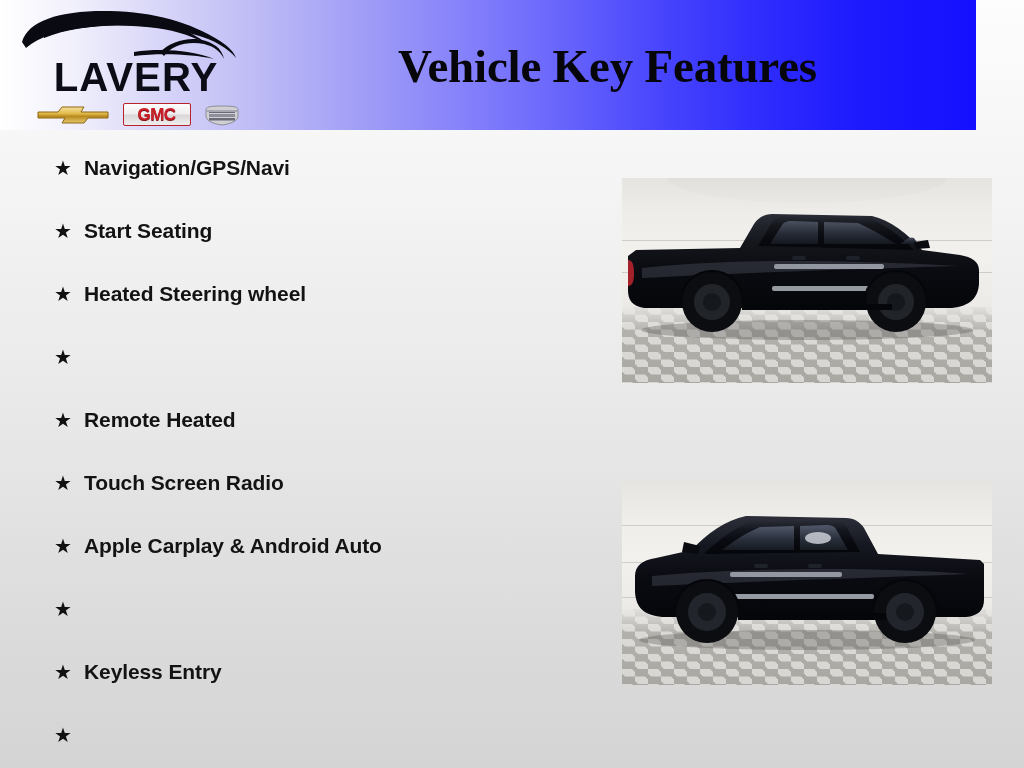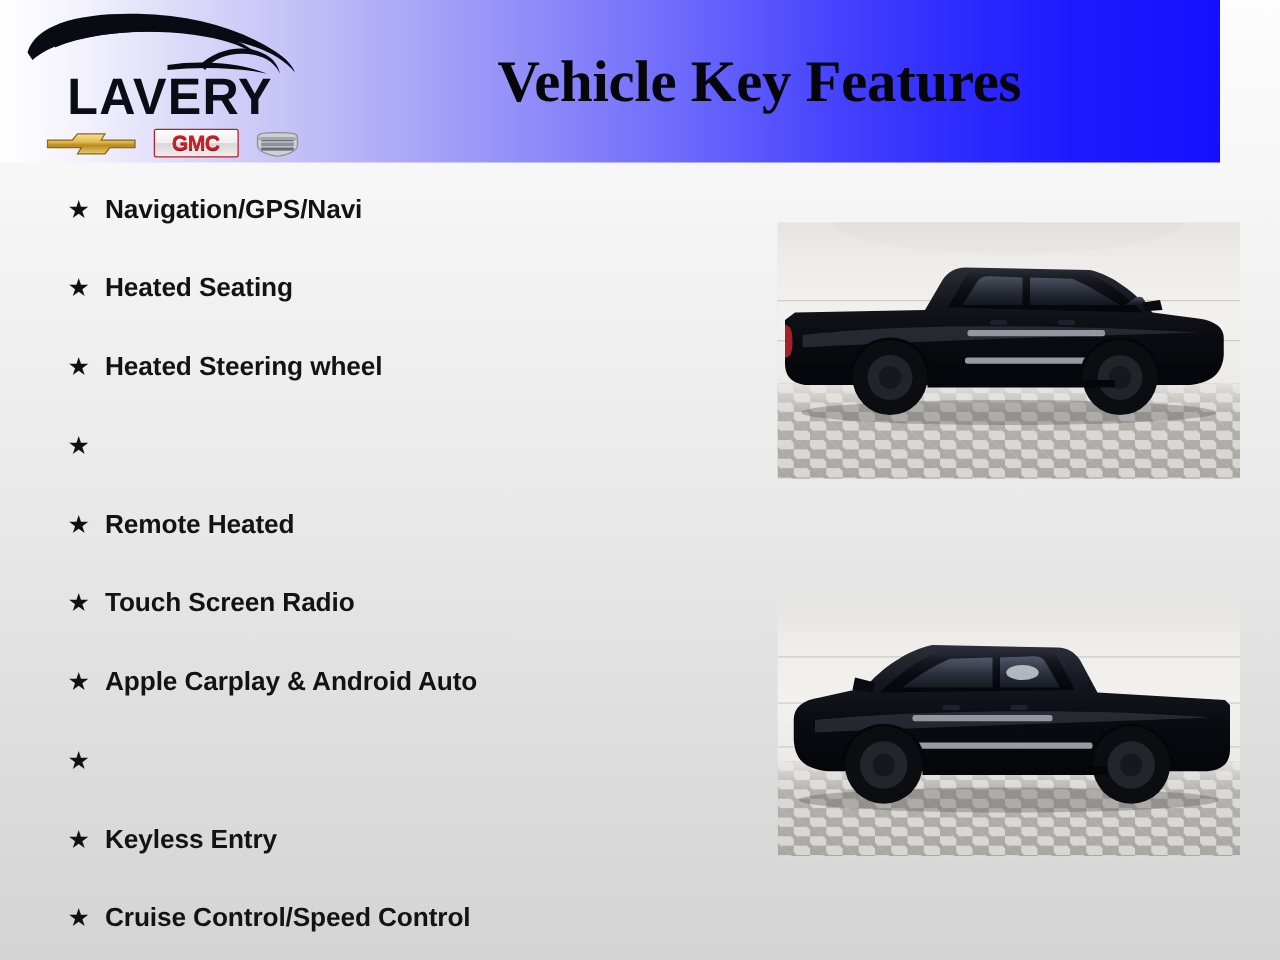--- a/index.html
+++ b/index.html
@@ -252,21 +252,21 @@
 
 <div class="main">
 
   <ul class="feature-list">
     <li class="feature-item">
       <span class="feature-star">★</span>
       <span class="feature-label">Navigation/GPS/Navi</span>
     </li>
     <li class="feature-item">
       <span class="feature-star">★</span>
-      <span class="feature-label">Heated Seating</span>
+      <span class="feature-label">Start Seating</span>
     </li>
     <li class="feature-item">
       <span class="feature-star">★</span>
       <span class="feature-label">Heated Steering wheel</span>
     </li>
     <li class="feature-item">
       <span class="feature-star">★</span>
     </li>
     <li class="feature-item">
       <span class="feature-star">★</span>
@@ -282,21 +282,20 @@
     </li>
     <li class="feature-item">
       <span class="feature-star">★</span>
     </li>
     <li class="feature-item">
       <span class="feature-star">★</span>
       <span class="feature-label">Keyless Entry</span>
     </li>
     <li class="feature-item">
       <span class="feature-star">★</span>
-      <span class="feature-label">Cruise Control/Speed Control</span>
     </li>
   </ul>
 
   <div class="photo photo-top">
     <div class="showroom">
       <div class="wall"></div>
       <div class="ceiling-arc"></div>
       <div class="wall-seam" style="top:30%"></div>
       <div class="wall-seam" style="top:46%"></div>
       <div class="floor"></div>

